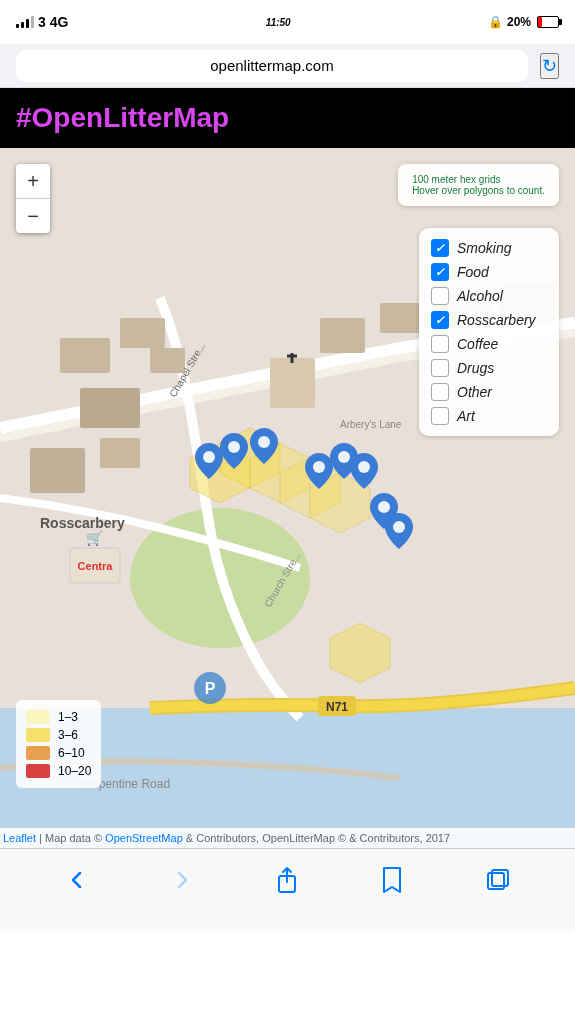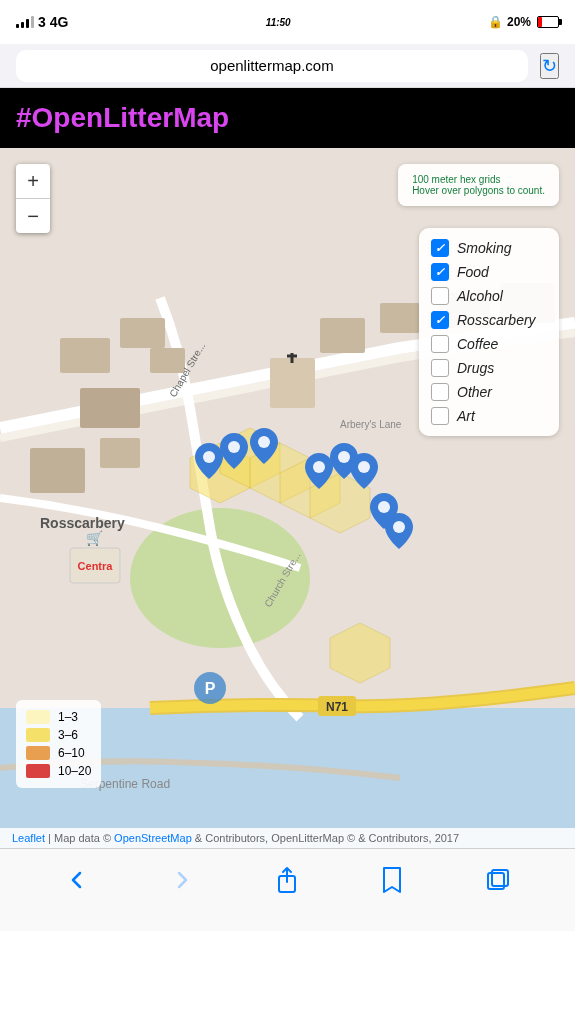--- a/index.html
+++ b/index.html
@@ -183,21 +183,21 @@
       border-radius: 2px;
     }
 
     
     .map-footer {
       position: absolute;
       bottom: 0;
       left: 0;
       right: 0;
       background: rgba(255,255,255,0.85);
-      padding: 4px 12px;
+      padding: 4px 3px;
       font-size: 11px;
       color: #666;
     }
 
     
     .bottom-nav {
       height: 83px;
       background: #f9f9f9;
       border-top: 1px solid #d0d0d0;
       display: flex;

